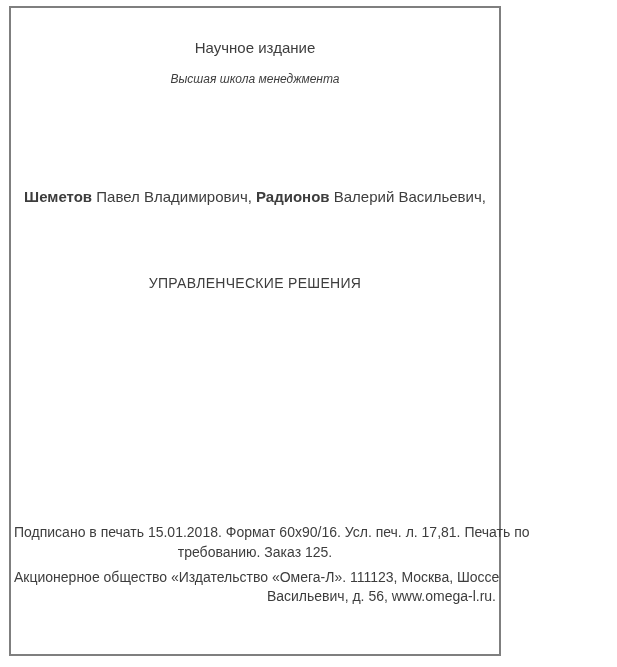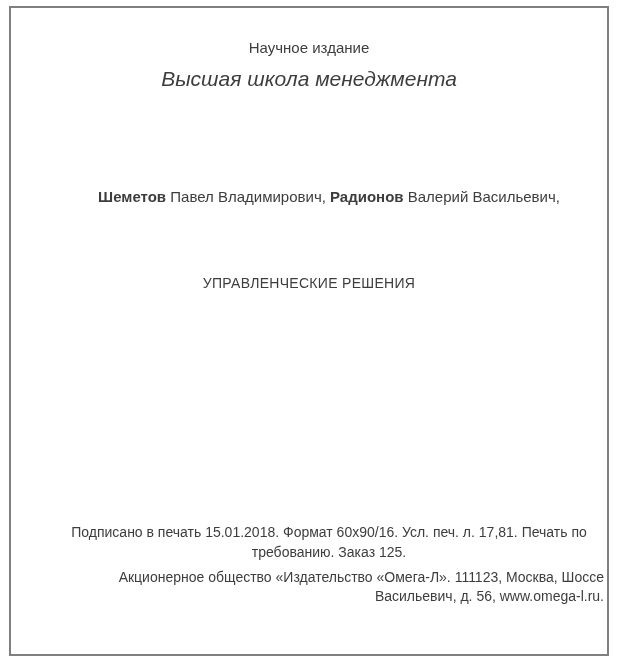--- a/index.html
+++ b/index.html
@@ -12,39 +12,39 @@
     width: 617px;
     height: 667px;
     background: var(--page-bg);
     font-family: "Liberation Sans", "DejaVu Sans", sans-serif;
     color: var(--text-color);
   }
   .page {
     position: absolute;
     left: 9px;
     top: 6px;
-    width: 600px;
+    width: 492px;
     height: 650px;
     border: 2px solid var(--border-color);
     background: var(--page-bg);
   }
   .centered {
     position: absolute;
     left: 0;
     right: 0;
     text-align: center;
   }
   .edition-type {
     top: 32px;
     font-size: 15px;
     line-height: 16px;
   }
   .series-title {
     top: 63px;
-    font-size: 21px;
+    font-size: 12px;
     font-style: italic;
     line-height: 16px;
   }
   .authors {
     top: 178px;
     font-size: 15px;
     line-height: 22px;
   }
   .authors .bold { font-weight: bold; }
   .book-title {
@@ -62,21 +62,21 @@
   .print-info {
     top: 514px;
     line-height: 20px;
     text-align: center;
   }
   .publisher-info {
     top: 560px;
     line-height: 19px;
     text-align: right;
   }
-  .text-line { white-space: nowrap; padding-left: 40px; }
+  .text-line { white-space: nowrap; }
 </style>
 </head>
 <body>
 
 <div class="page">
 
   <div class="centered edition-type">Научное издание</div>
 
   <div class="centered series-title">Высшая школа менеджмента</div>
 

